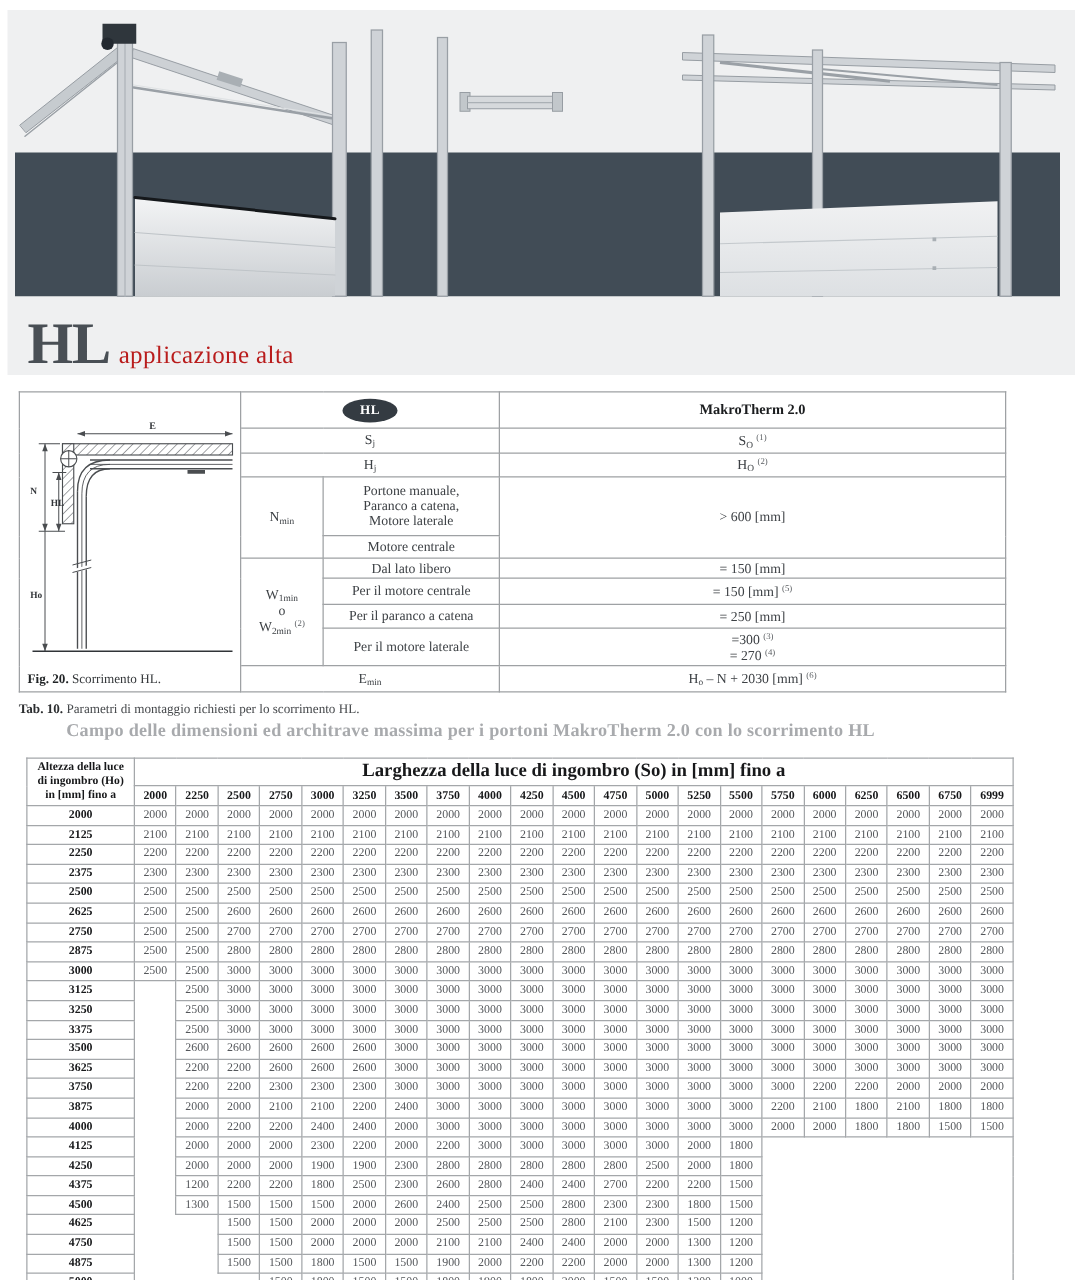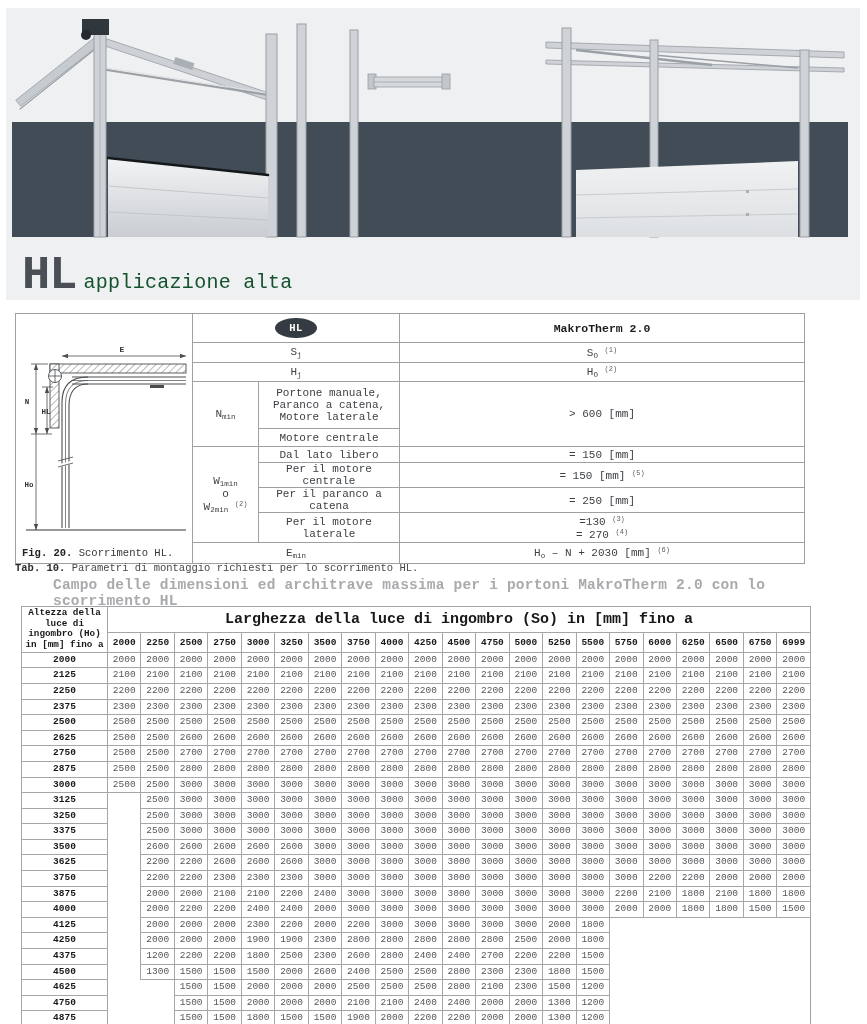--- a/index.html
+++ b/index.html
@@ -1,24 +1,24 @@
 <!DOCTYPE html>
 <html><head>
 <meta charset="utf-8">
 <style>
   html,body{margin:0;padding:0;background:#ffffff;}
   .page{position:relative;width:867px;height:1024px;background:#ffffff;
-        font-family:Liberation Mono, monospace;overflow:hidden;}
+        font-family:Liberation Serif, serif;overflow:hidden;}
 
   
   .hero{position:absolute;left:6px;top:8px;width:854px;height:292px;background:#eff0f1;}
   .hero svg{position:absolute;left:0;top:0;}
   .hero-title{position:absolute;left:16px;top:244px;display:flex;align-items:baseline;}
   .hero-title .big{font-size:47px;font-weight:800;color:#494f55;letter-spacing:-1px;line-height:1;}
-  .hero-title .small{font-size:20px;font-weight:400;color:#14532d;margin-left:7px;letter-spacing:.3px;}
+  .hero-title .small{font-size:20px;font-weight:400;color:#b91c1c;margin-left:7px;letter-spacing:.3px;}
 
   
   .param-wrap{position:absolute;left:15px;top:313px;width:789px;}
   table.param{border-collapse:collapse;table-layout:fixed;width:789px;}
   table.param td{border:1px solid #9ea1a4;text-align:center;vertical-align:middle;
                  font-size:11px;color:#3d4145;padding:0 2px;}
   table.param td.diagram{vertical-align:bottom;text-align:left;padding:6px 4px 4px 6px;}
   table.param .prodhead{font-weight:700;color:#1a1c1e;font-size:11.5px;}
   table.param sub{font-size:7.5px;vertical-align:-2px;}
   table.param sup{font-size:7px;vertical-align:4px;color:#5a5e62;}
@@ -220,21 +220,21 @@
         <td>Per il motore centrale</td>
         <td><span>= 150 [mm]</span> <sup>(5)</sup></td>
       </tr>
       <tr style="height:19px">
         <td>Per il paranco a catena</td>
         <td><span>= 250 [mm]</span><sup></sup></td>
       </tr>
       <tr style="height:30px">
         <td>Per il motore laterale</td>
         <td>
-          <span>=130</span> <sup>(3)</sup><br>
+          <span>=300</span> <sup>(3)</sup><br>
           <span>= 270</span> <sup>(4)</sup>
         </td>
       </tr>
       <tr style="height:21px">
         <td colspan="2"><span>E</span><sub>min</sub></td>
         <td><span>H</span><sub>o</sub><span> – N + 2030 [mm]</span> <sup>(6)</sup></td>
       </tr>
     </tbody>
       </table>
   </div>

